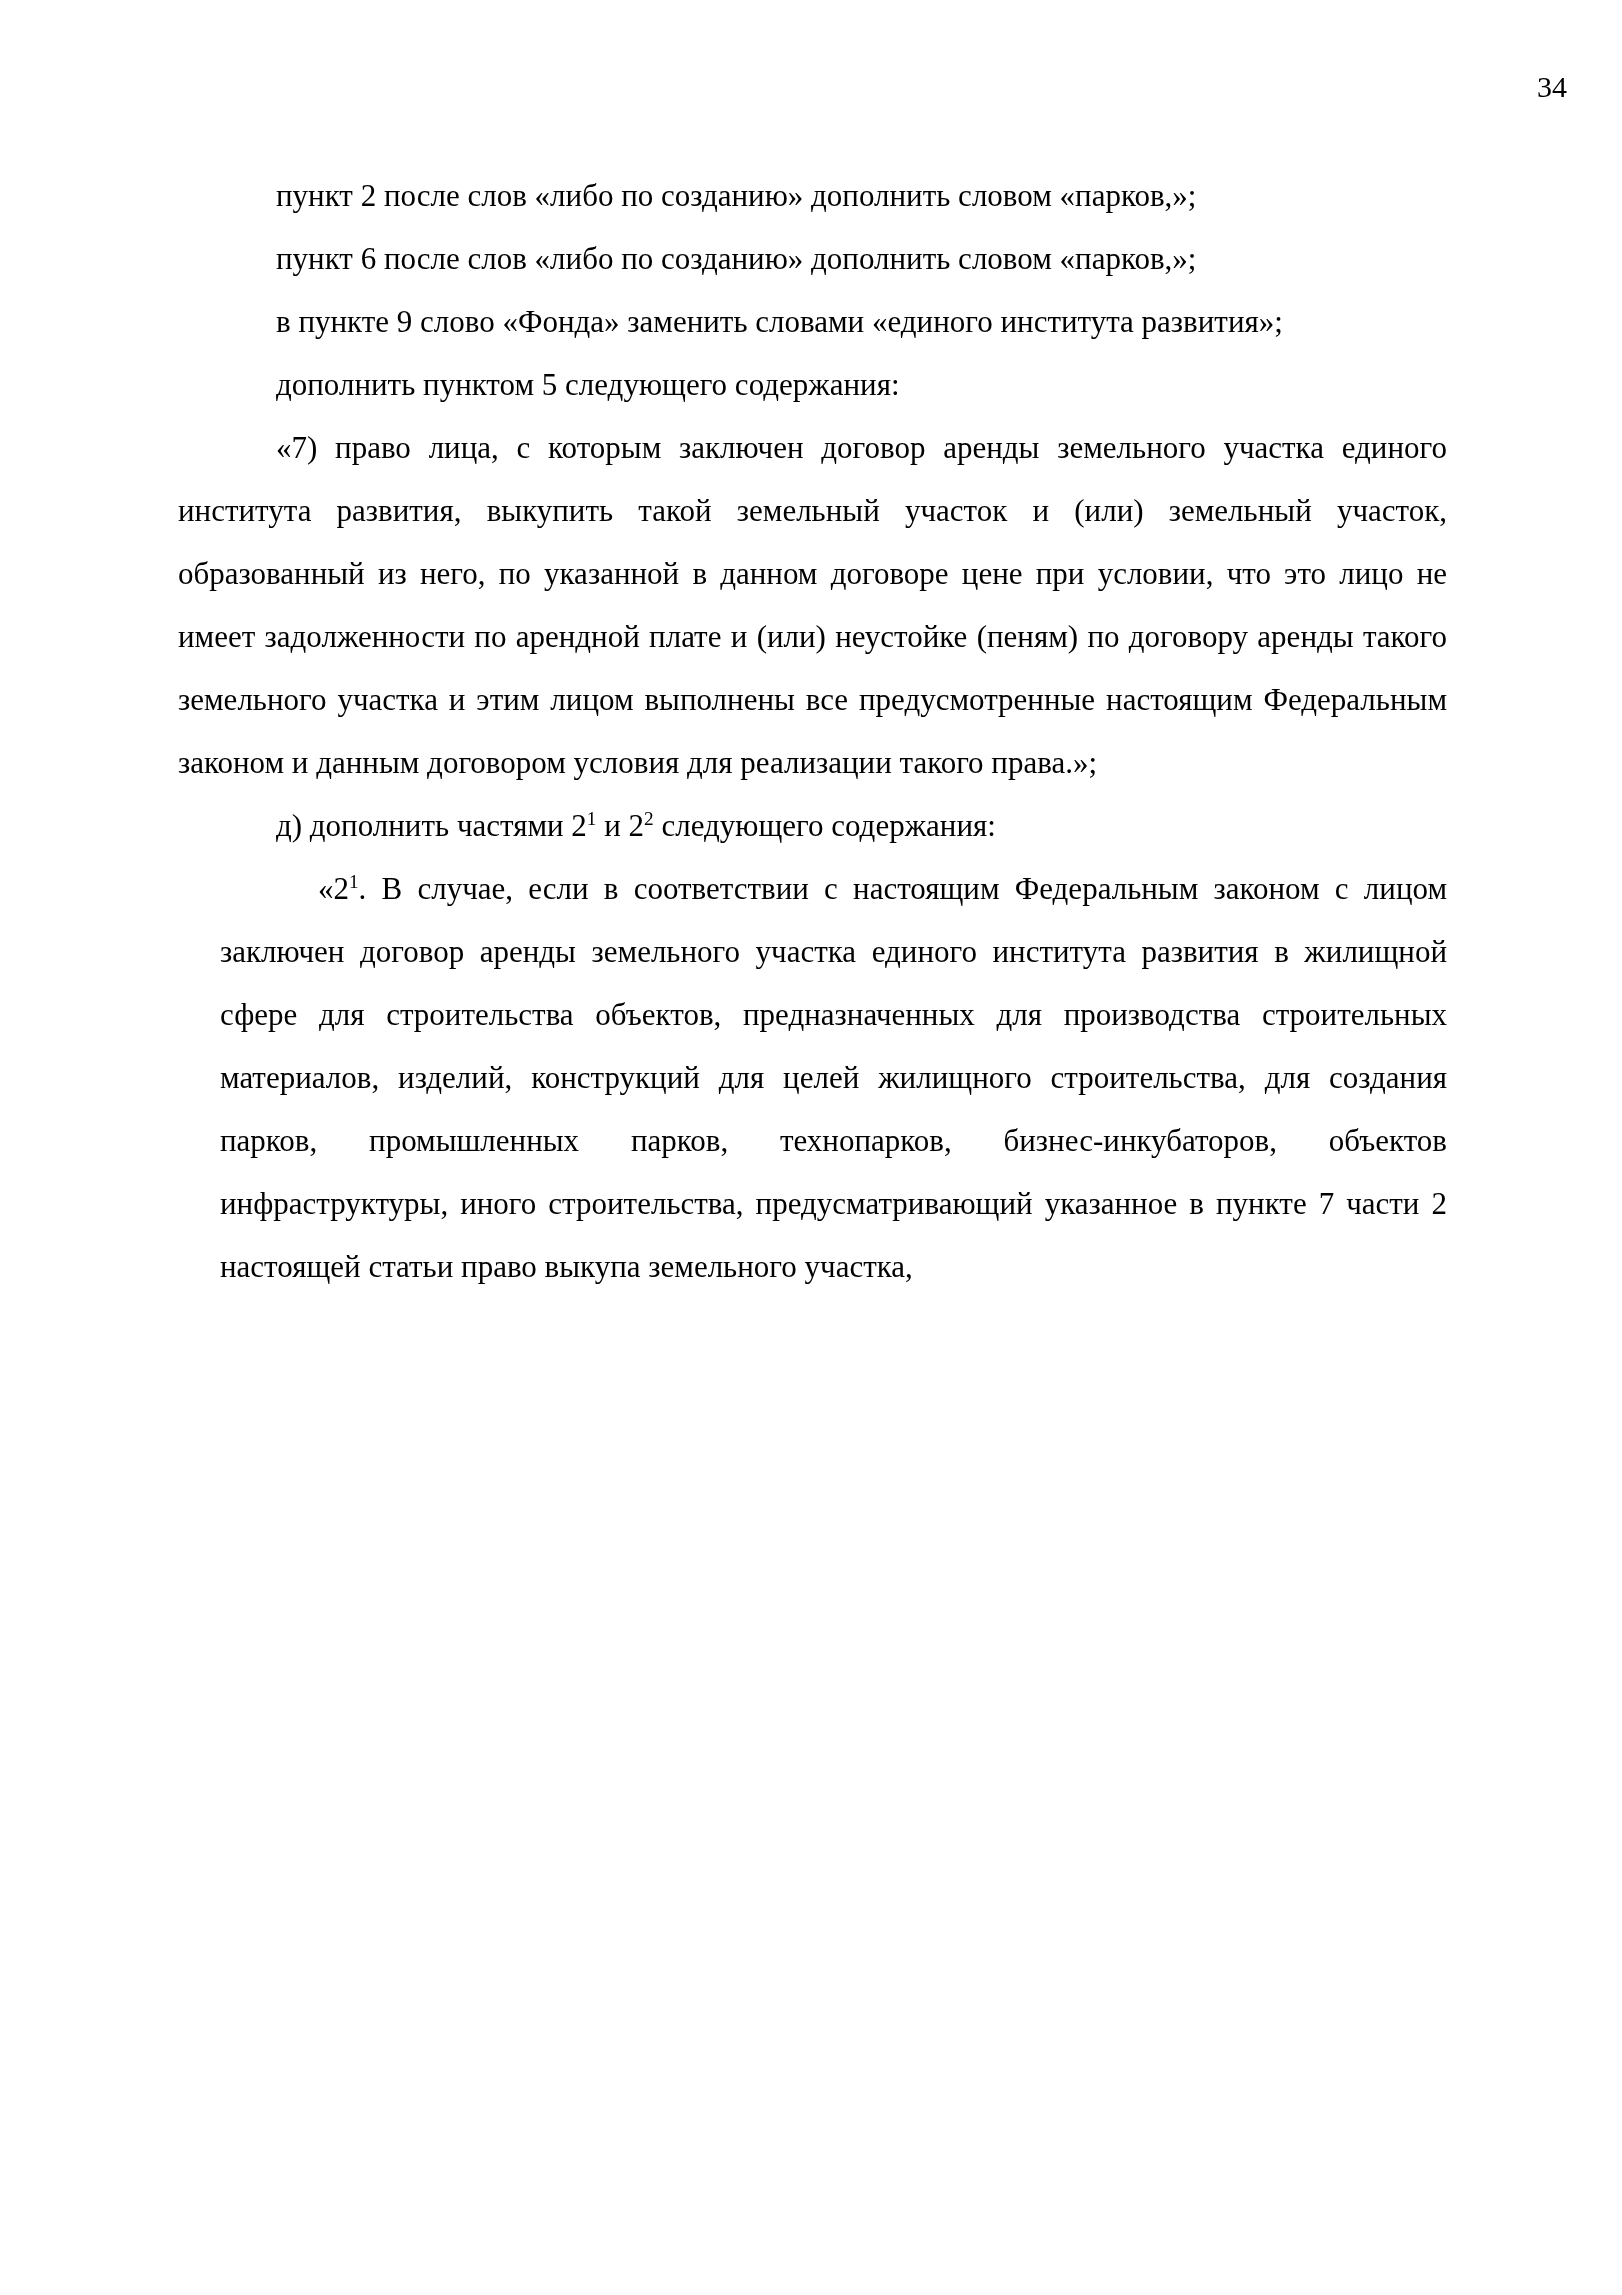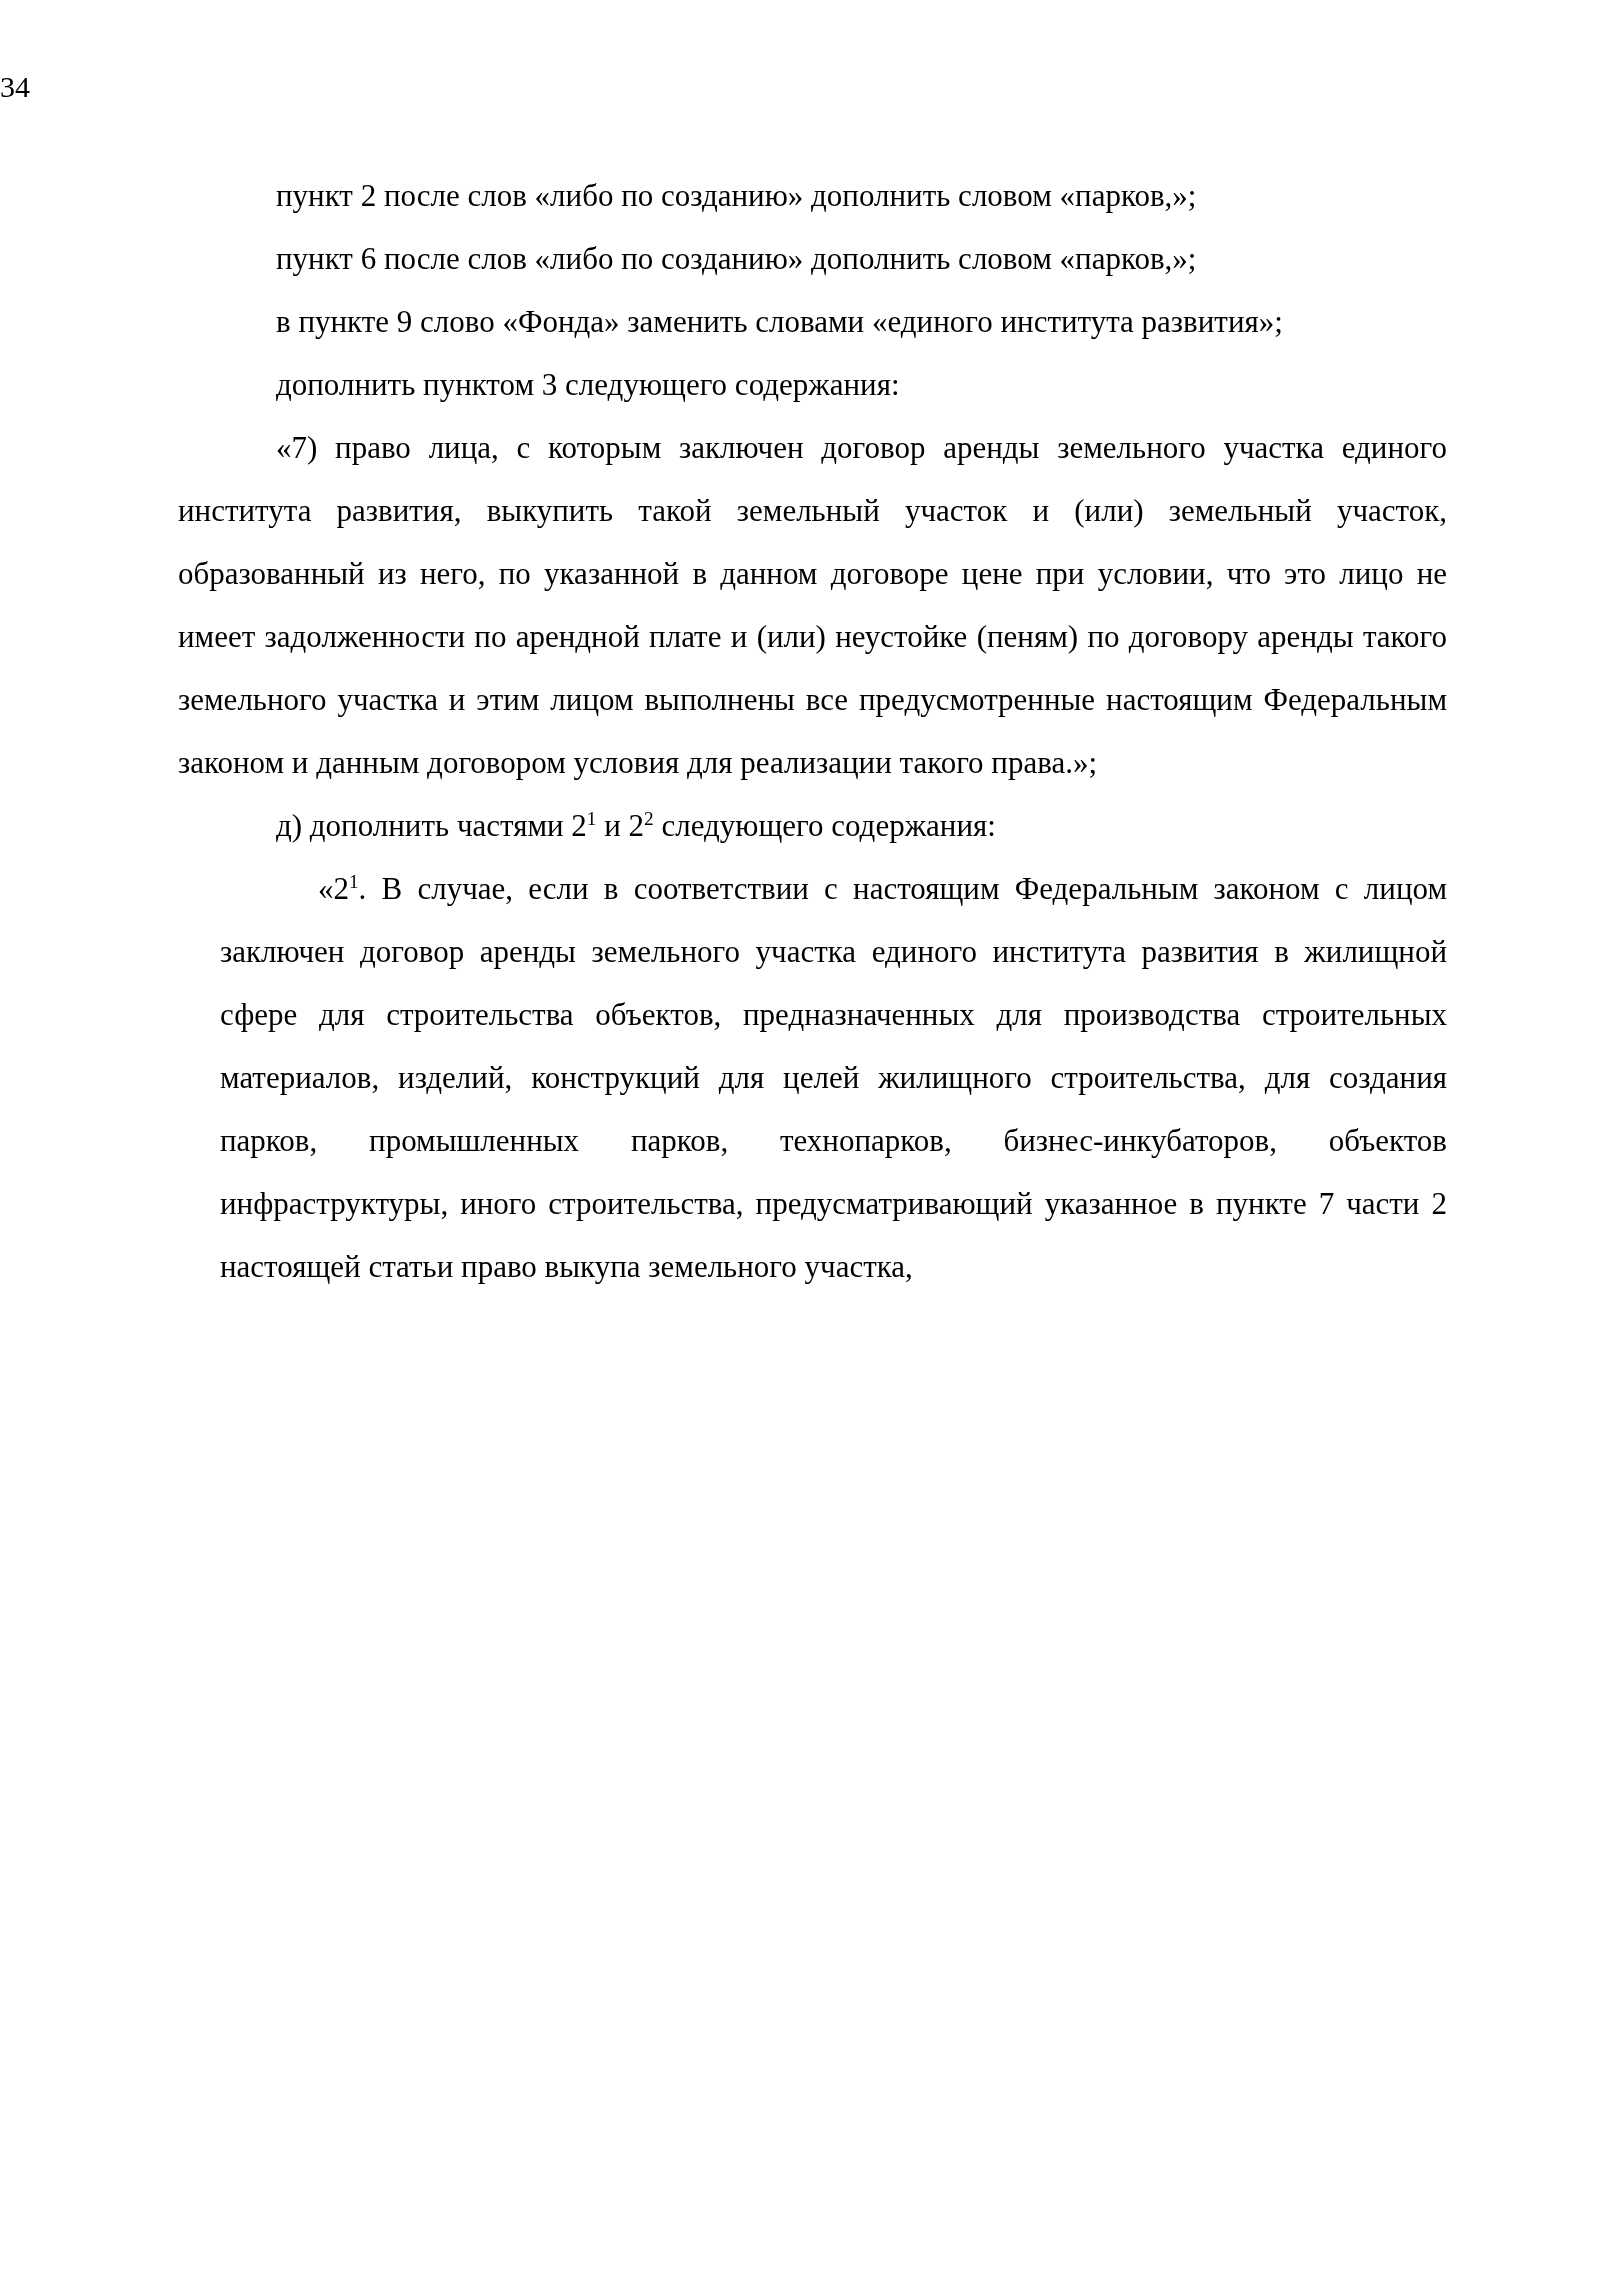--- a/index.html
+++ b/index.html
@@ -14,21 +14,21 @@
     background: #ffffff;
     box-sizing: border-box;
     font-family: "Liberation Serif", "DejaVu Serif", serif;
     color: #000000;
   }
   .page-number {
     position: absolute;
     top: 72px;
     left: 0;
     width: 1567px;
-    text-align: left;
+    text-align: right;
     font-size: 30px;
     line-height: 1;
   }
   .body-text {
     position: absolute;
     top: 164px;
     left: 178px;
     width: 1269px;
   }
   p.para {
@@ -54,20 +54,20 @@
 <body>
 
 <div class="page">
 
   <div class="page-number">34</div>
 
   <div class="body-text">
     <p class="para">пункт 2 после слов «либо по созданию» дополнить словом «парков,»;</p>
     <p class="para">пункт 6 после слов «либо по созданию» дополнить словом «парков,»;</p>
     <p class="para">в пункте 9 слово «Фонда» заменить словами «единого института развития»;</p>
-    <p class="para">дополнить пунктом 3 следующего содержания:</p>
+    <p class="para">дополнить пунктом 5 следующего содержания:</p>
     <p class="para">«7) право лица, с которым заключен договор аренды земельного участка единого института развития, выкупить такой земельный участок и (или) земельный участок, образованный из него, по указанной в данном договоре цене при условии, что это лицо не имеет задолженности по арендной плате и (или) неустойке (пеням) по договору аренды такого земельного участка и этим лицом выполнены все предусмотренные настоящим Федеральным законом и данным договором условия для реализации такого права.»;</p>
     <p class="para">д) дополнить частями 2<sup>1</sup> и 2<sup>2</sup> следующего содержания:</p>
     <p class="para">«2<sup>1</sup>. В случае, если в соответствии с настоящим Федеральным законом с лицом заключен договор аренды земельного участка единого института развития в жилищной сфере для строительства объектов, предназначенных для производства строительных материалов, изделий, конструкций для целей жилищного строительства, для создания парков, промышленных парков, технопарков, бизнес-инкубаторов, объектов инфраструктуры, иного строительства, предусматривающий указанное в пункте 7 части 2 настоящей статьи право выкупа земельного участка,</p>
   </div>
 
 </div>
 
 
 </body></html>

